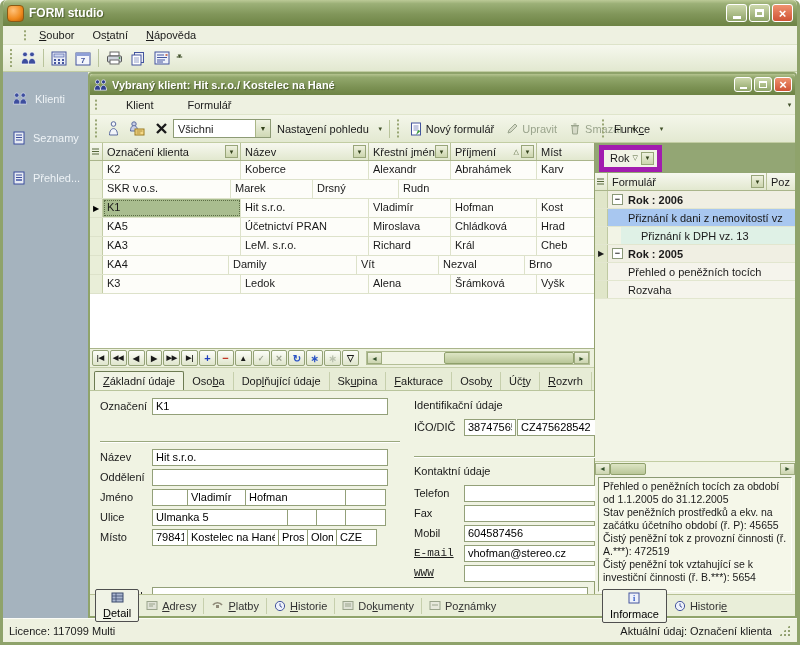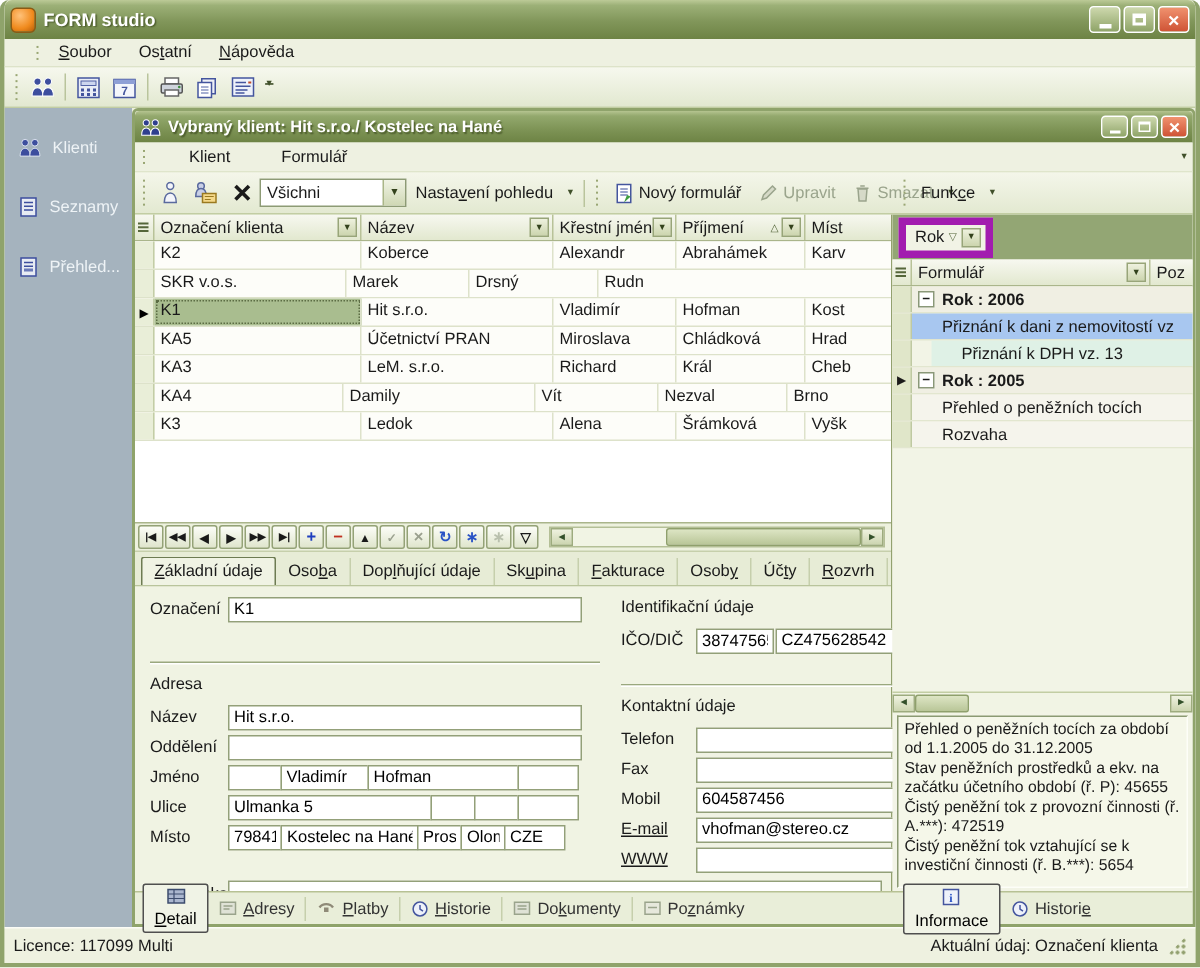--- a/index.html
+++ b/index.html
@@ -94,21 +94,21 @@
   .form { height:203px; flex:0 0 203px; background:#f0f3e3; padding:6px 6px 4px 10px; display:flex; flex-direction:column; }
   .form-cols { display:flex; flex:1; }
   .fcol-l { width:300px; flex:0 0 300px; display:flex; flex-direction:column; }
   .fcol-r { flex:1; display:flex; flex-direction:column; padding-left:14px; }
   .frow { display:flex; align-items:center; height:18px; margin-bottom:2px; }
   .frow .flabel { width:52px; flex:0 0 52px; }
   .fcol-r .flabel { width:50px; flex:0 0 50px; }
   .fheading { height:16px; margin:2px 0 3px; }
   .field { height:17px; border:1px solid #93a079; background:#fff; font-family:"Liberation Sans",sans-serif; font-size:11px; padding:0 3px; }
   .fsep { border-top:1px solid #9aa87e; border-bottom:1px solid #fff; margin:4px 0 5px; }
-  .link { text-decoration:underline; }
+  .link { text-decoration:underline;font-family:Liberation Mono, monospace; }
   .poznamka-row { display:flex; align-items:center; height:19px; margin-top:3px; }
   .poznamka-row .flabel { width:52px; flex:0 0 52px; }
 
   
   .groupby { height:30px; flex:0 0 30px; background:#93a674; display:flex; align-items:center; padding-left:4px; }
   .rok-box { display:flex; align-items:center; gap:3px; background:#f1f3e5; border:5px solid #a21caf; padding:2px 3px 2px 6px; }
   .list-header { height:18px; flex:0 0 18px; display:flex; background:linear-gradient(180deg,#f7f8f0,#e2e8cf); border-bottom:1px solid #aab58b; }
   .tree { background:#f2f4e6; }
   .t-row { height:18px; display:flex; border-bottom:1px solid #e2e6cf; }
   .t-ind { width:13px; flex:0 0 13px; background:#e0e6c9; border-right:1px solid #bfc9a2; display:flex; align-items:center; justify-content:center; font-size:8px; }
@@ -481,21 +481,20 @@
 
           <div class="form">
             <div class="form-cols">
               <div class="fcol-l">
                 <div class="frow">
                   <span class="flabel">Označení</span>
                   <input class="field" style="width: 236px;" readonly="" value="K1">
                 </div>
                 <div class="frow"></div>
                 <div class="fsep"></div>
-                <div class="fheading">Adresa</div>
                 <div class="frow">
                   <span class="flabel">Název</span>
                   <input class="field" style="width: 236px;" readonly="" value="Hit s.r.o.">
                 </div>
                 <div class="frow">
                   <span class="flabel">Oddělení</span>
                   <input class="field" style="width: 236px;" readonly="" value="">
                 </div>
                 <div class="frow">
                   <span class="flabel">Jméno</span>

